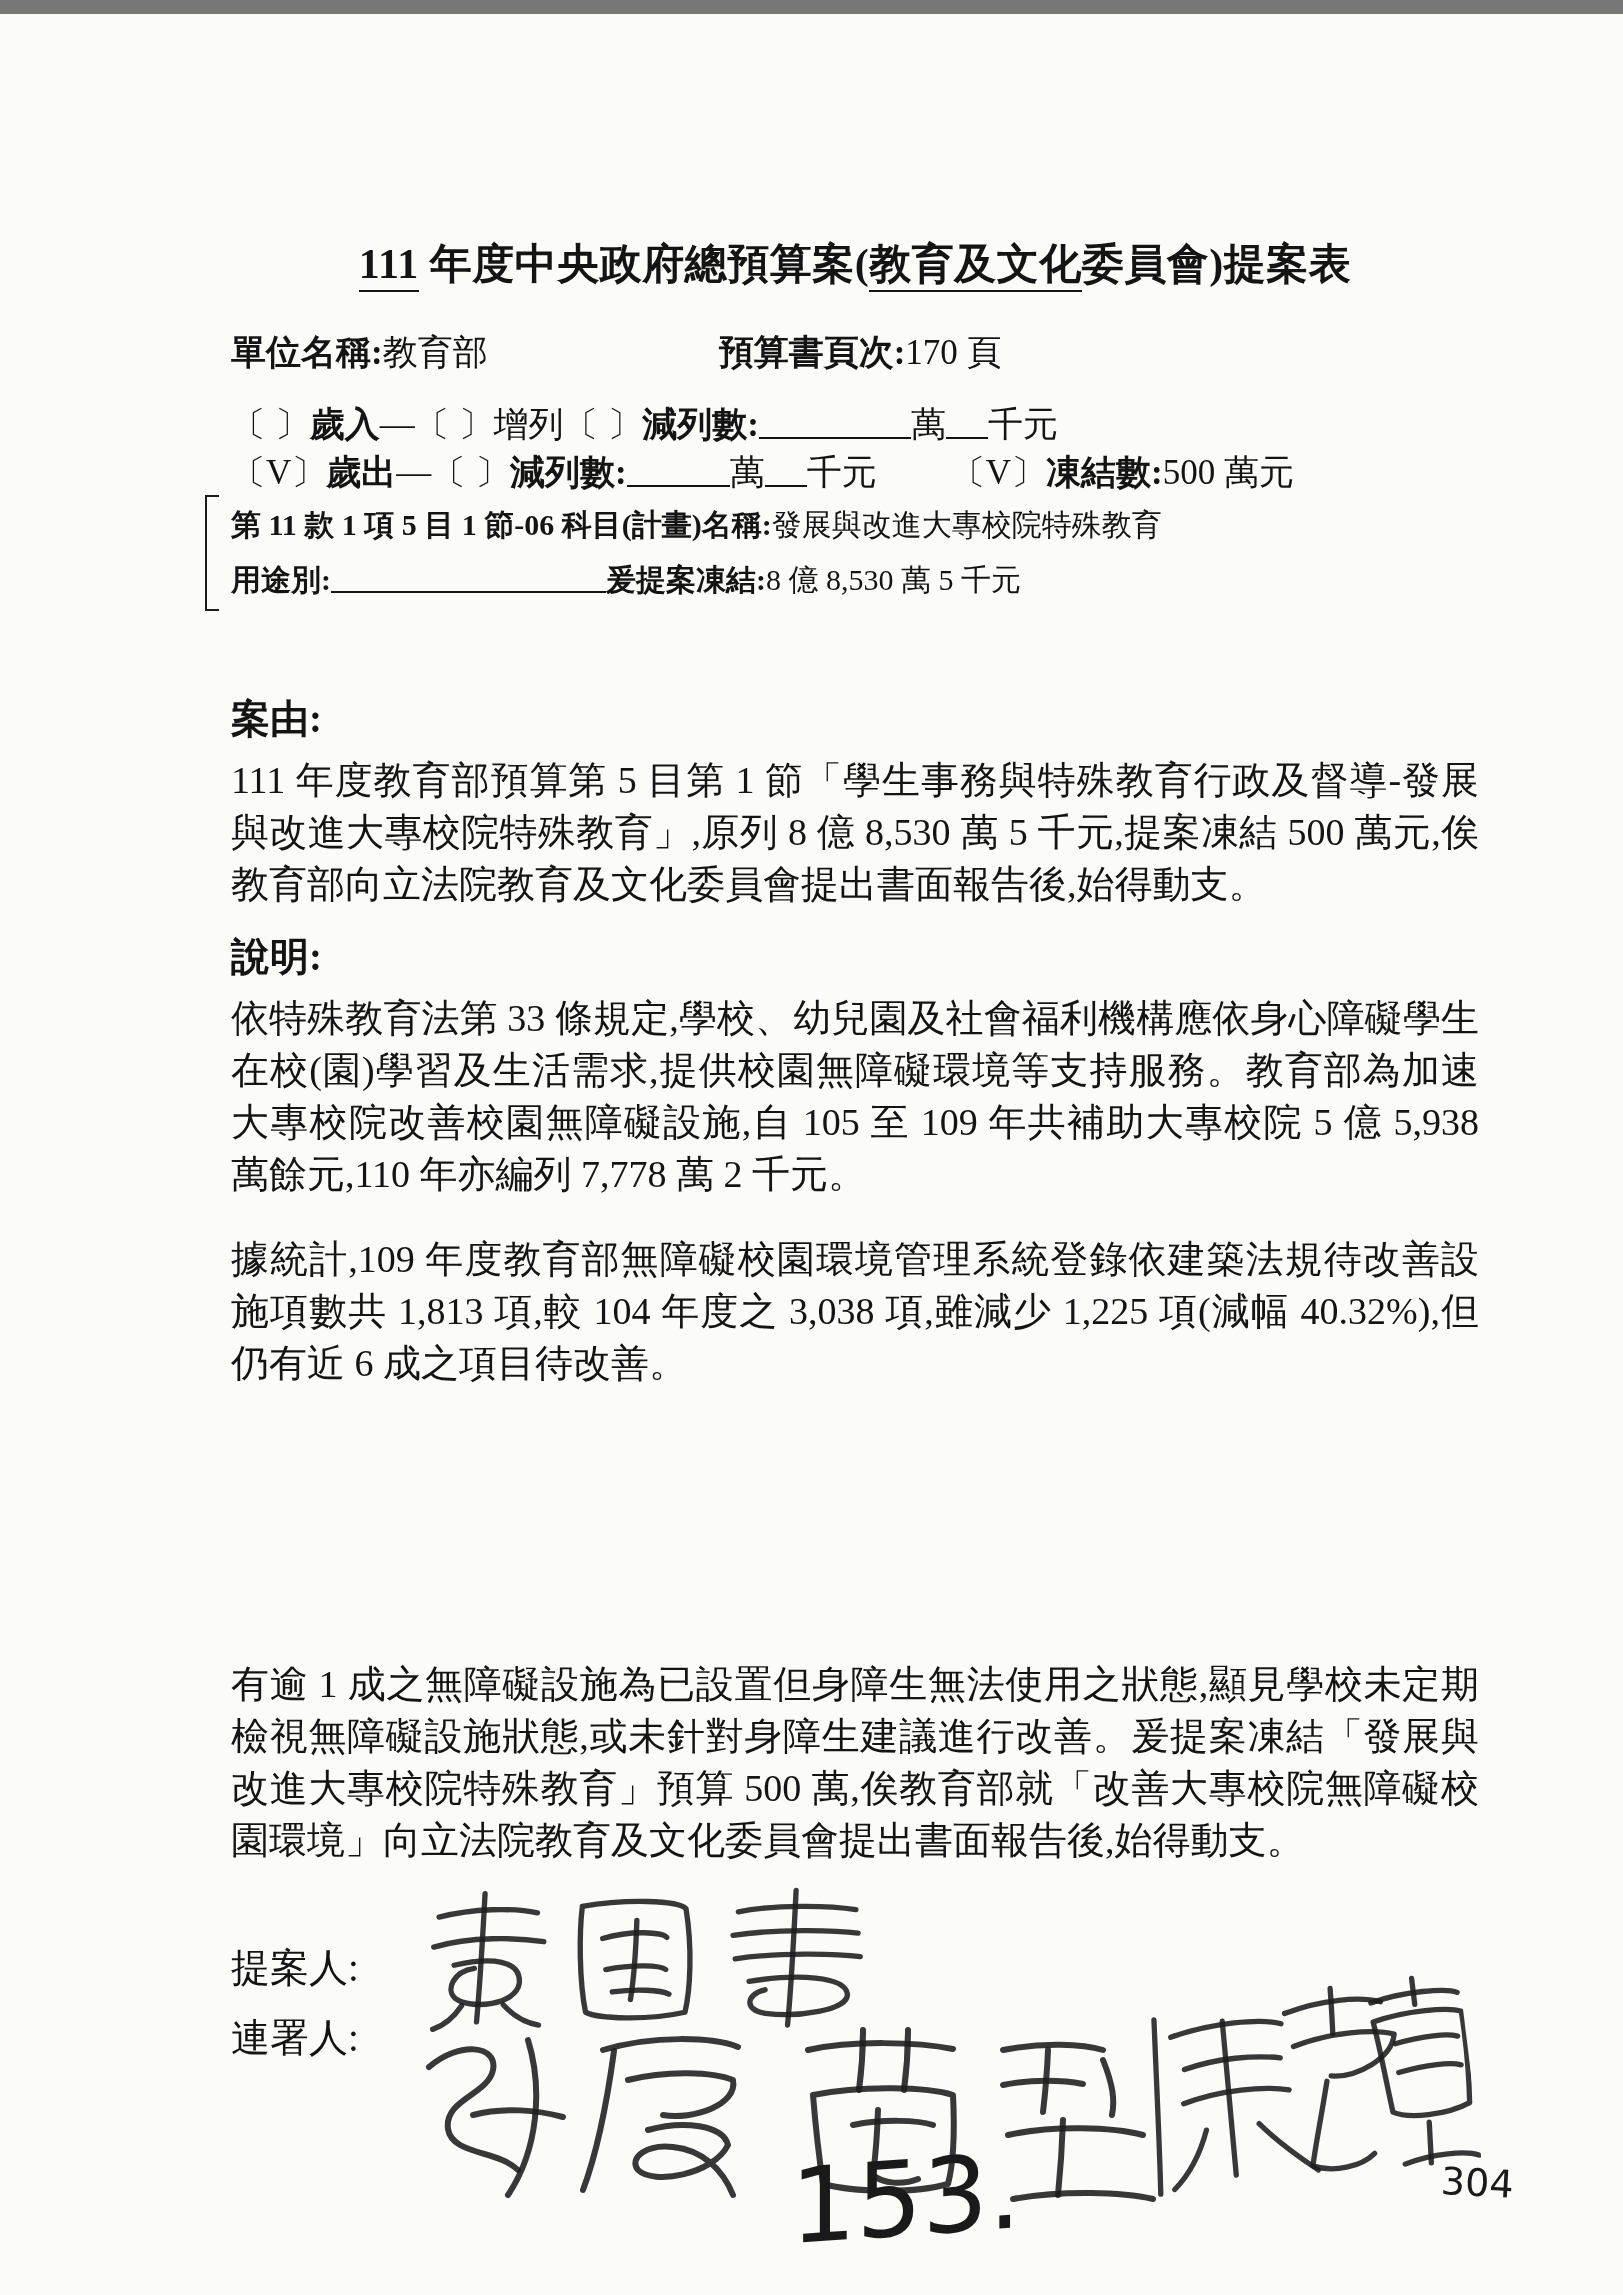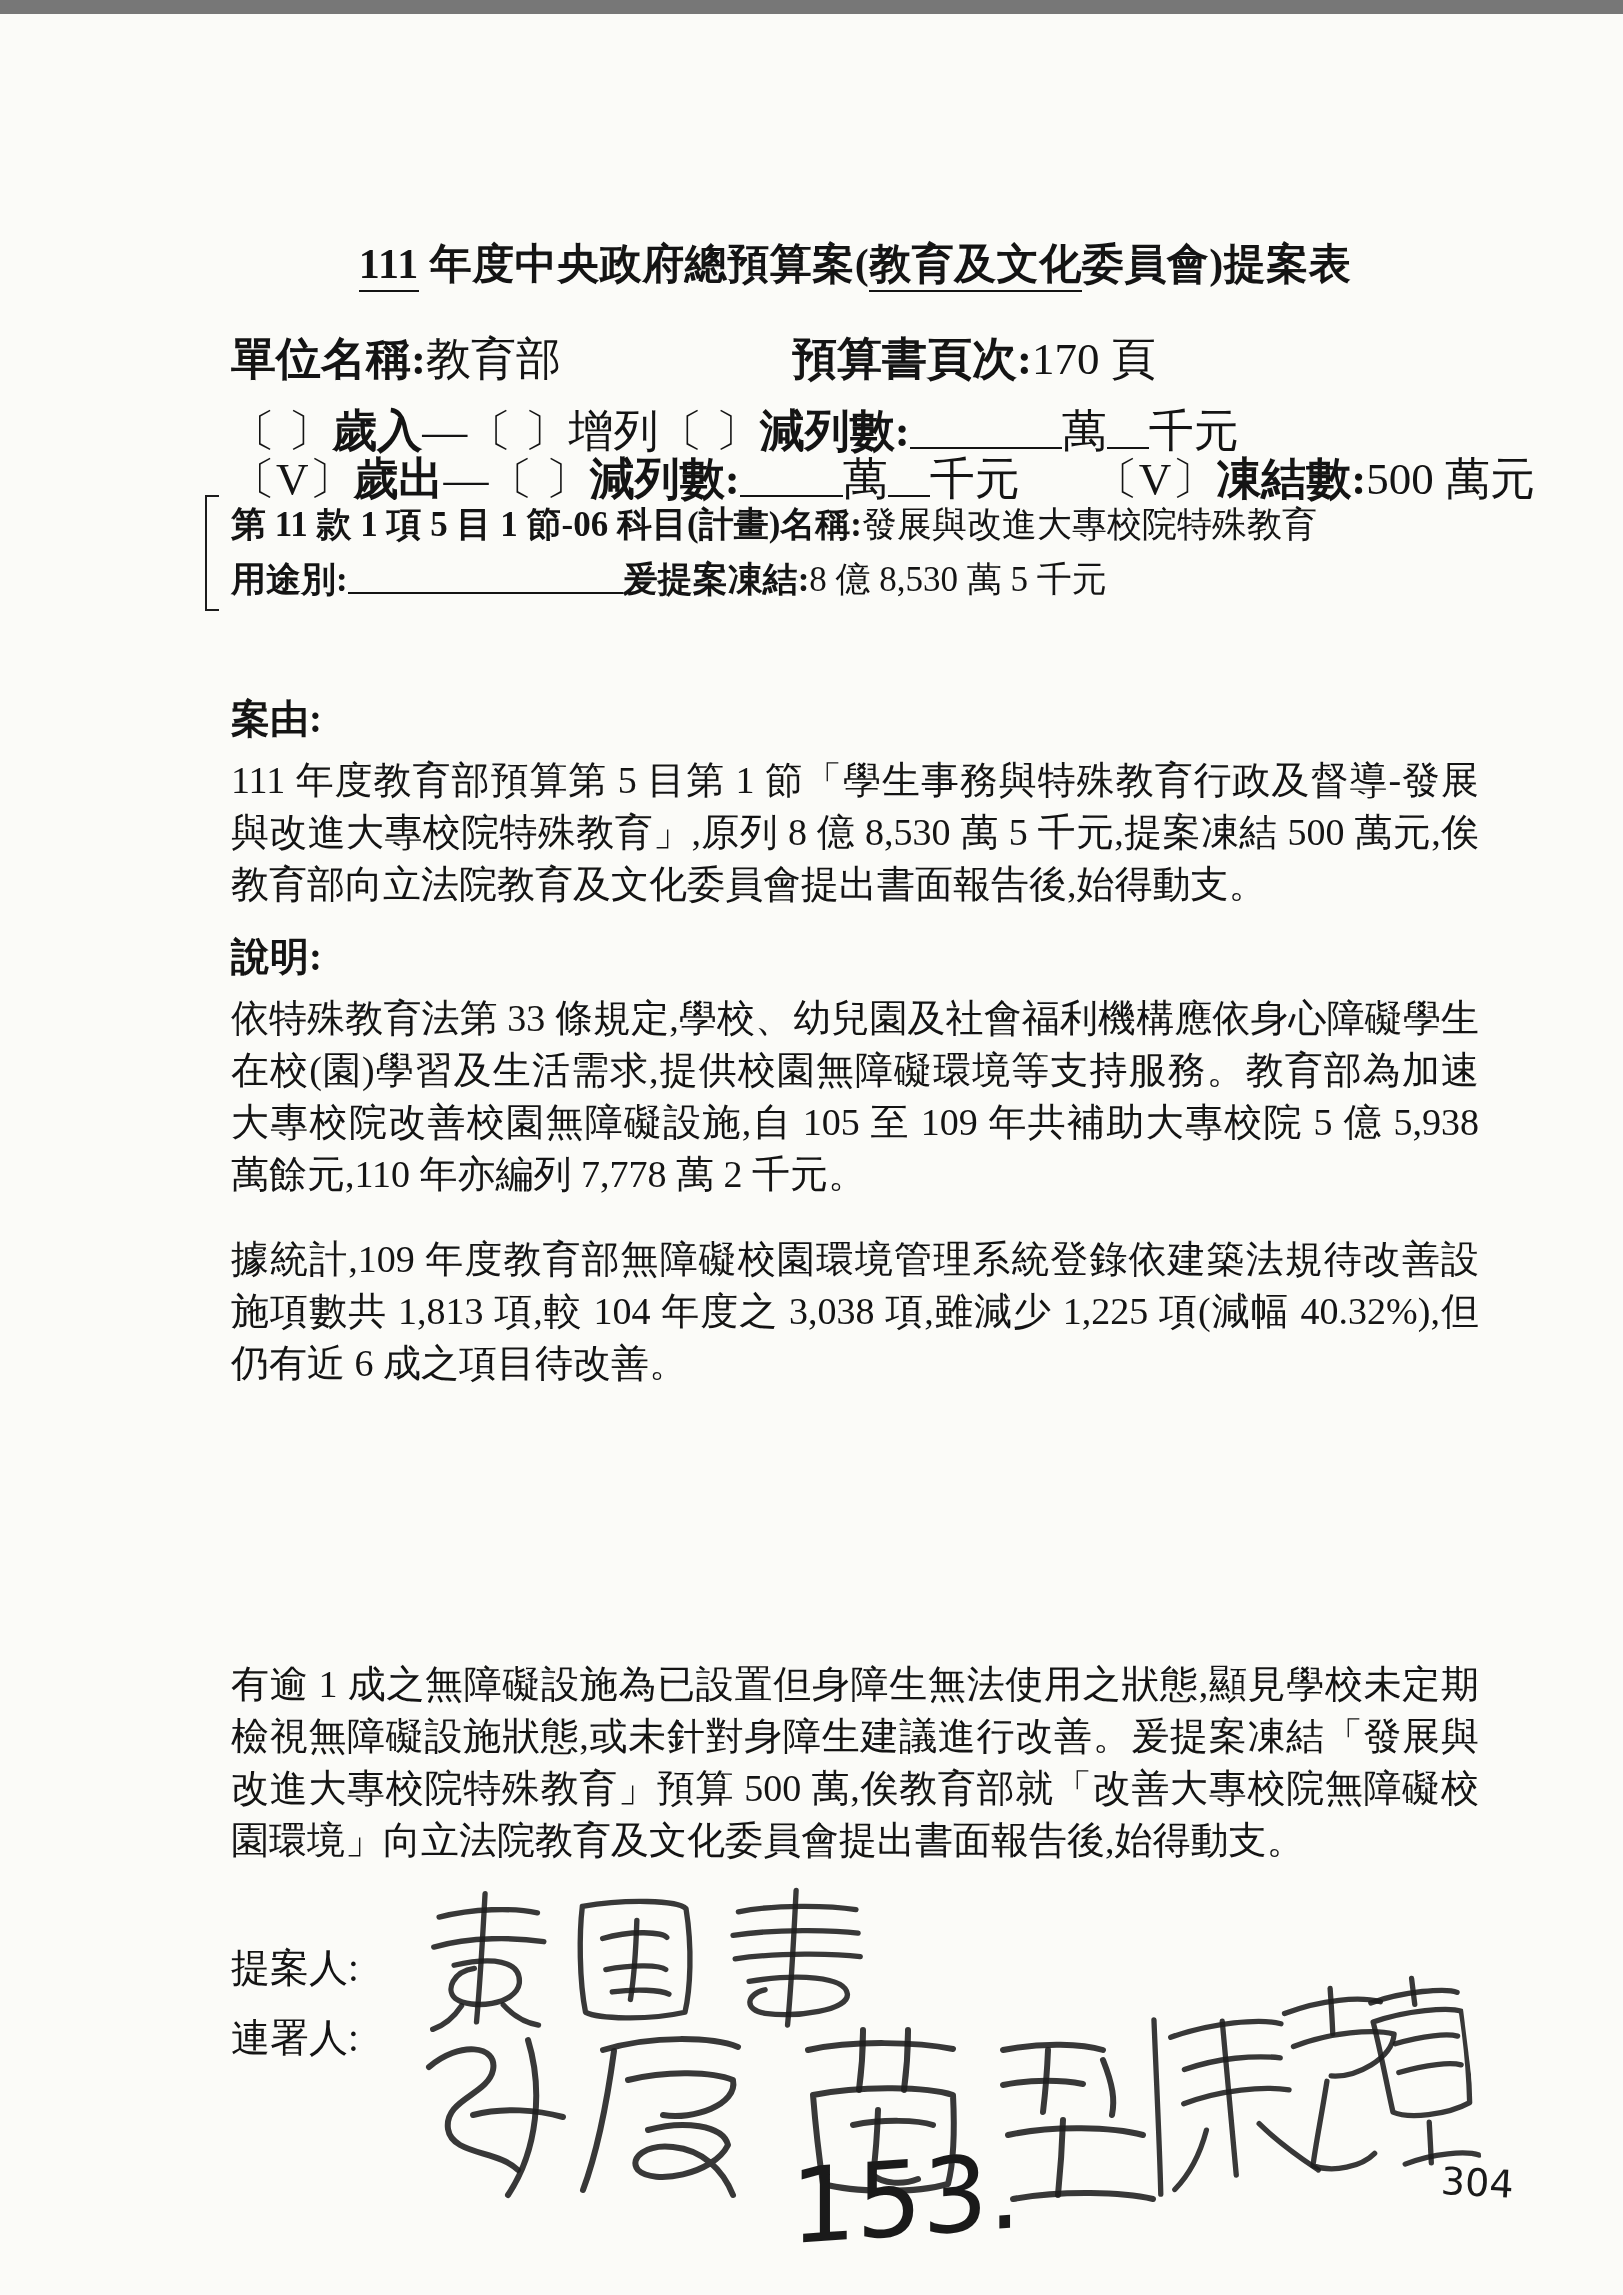--- a/index.html
+++ b/index.html
@@ -6,26 +6,26 @@
   html,body{margin:0;padding:0;background:#777}
   .page{
     position:relative;width:1624px;height:2295px;margin:14px auto;
     background:#fbfbf8;color:#141414;overflow:hidden;
     font-family:"Liberation Serif","DejaVu Serif",serif;
   }
   .content{position:absolute;left:231px;top:0;width:1248px;height:100%}
   .abs{position:absolute;left:0}
   .title{width:100%;text-align:center;font-size:42px;font-weight:700;margin:0;white-space:nowrap;letter-spacing:0.5px}
   .ul{border-bottom:2.9px solid #141414;padding-bottom:2.9px}
-  .fline{font-size:45px;white-space:nowrap}
+  .fline{font-size:35px;white-space:nowrap}
   .bold{font-weight:700}
   .blank{display:inline-block;border-bottom:2px solid #141414;height:28.4px;vertical-align:-2.9px}
   .para{font-size:38px;line-height:52px;text-align:justify;width:1248px}
   .heading{font-size:39px;font-weight:700}
-  .budget{font-size:35px;line-height:55px;white-space:nowrap;position:relative}
+  .budget{font-size:30px;line-height:55px;white-space:nowrap;position:relative}
   .bracket{position:absolute;left:-26.5px;top:-2px;width:14.7px;height:116px;
     border-left:2.5px solid #1c1c1c;border-top:2.5px solid #1c1c1c;border-bottom:2.5px solid #1c1c1c}
   .signoff{font-size:39px;font-weight:400;white-space:nowrap}
   .sig{position:absolute}
   .sig svg path{stroke:#1c1c1c;fill:none;stroke-linecap:round;stroke-linejoin:round;opacity:.88}
   .hand{position:absolute;font-family:"DejaVu Sans",sans-serif;color:#1a1a1a;white-space:nowrap}
   .hand-big{font-size:104px;transform:rotate(-4deg) skewX(-4deg)}
   .hand-small{font-size:38px;transform:rotate(3deg)}
 </style>
 </head>

